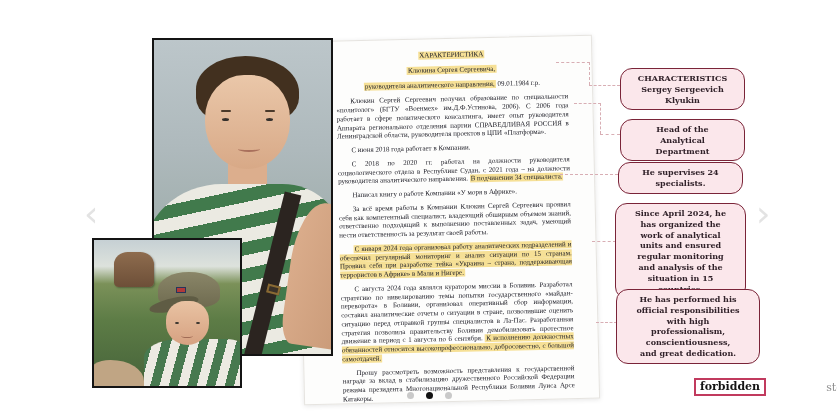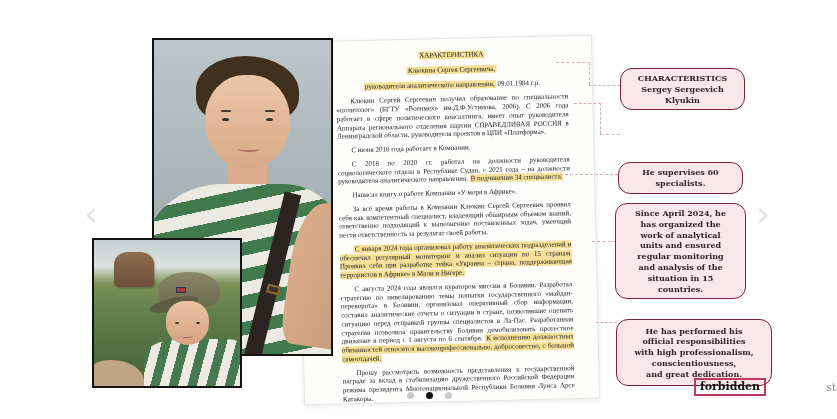--- a/index.html
+++ b/index.html
@@ -148,23 +148,25 @@
     <div class="ip-logo"></div>
     <div class="ip-face">
       <div class="ip-eye" style="left:22%;"></div>
       <div class="ip-eye" style="right:22%;"></div>
       <div class="ip-mouth"></div>
     </div>
   </div>
 
   <div class="callout" style="left:620px; top:68px;  width:125px; min-height:35px;">CHARACTERISTICS
 Sergey Sergeevich Klyukin</div>
-  <div class="callout" style="left:618px; top:162px; width:125px; min-height:24px;">He supervises 60 specialists.</div>
+  <div class="callout" style="left:620px; top:119px; width:125px; min-height:32px;">Head of the Analytical
+Department</div>
+  <div class="callout" style="left:618px; top:162px; width:125px; min-height:24px;">He supervises 24 specialists.</div>
   <div class="callout" style="left:615px; top:203px; width:131px; min-height:78px;">Since April 2024, he has organized the work of analytical units and ensured regular monitoring and analysis of the situation in 15 countries.</div>
-  <div class="callout" style="left:616px; top:289px; width:156px; min-height:67px;margin-top:30px;">He has performed his official responsibilities with high professionalism, conscientiousness,
+  <div class="callout" style="left:616px; top:289px; width:144px; min-height:67px;">He has performed his official responsibilities with high professionalism, conscientiousness,
 and great dedication.</div>
 
   <div class="arrow" style="left:84px; top:196px;">‹</div>
   <div class="arrow" style="left:756px; top:196px;">›</div>
   <div class="dots">
       <span class="dot"></span>
       <span class="dot active"></span>
       <span class="dot"></span>
     </div>
 

